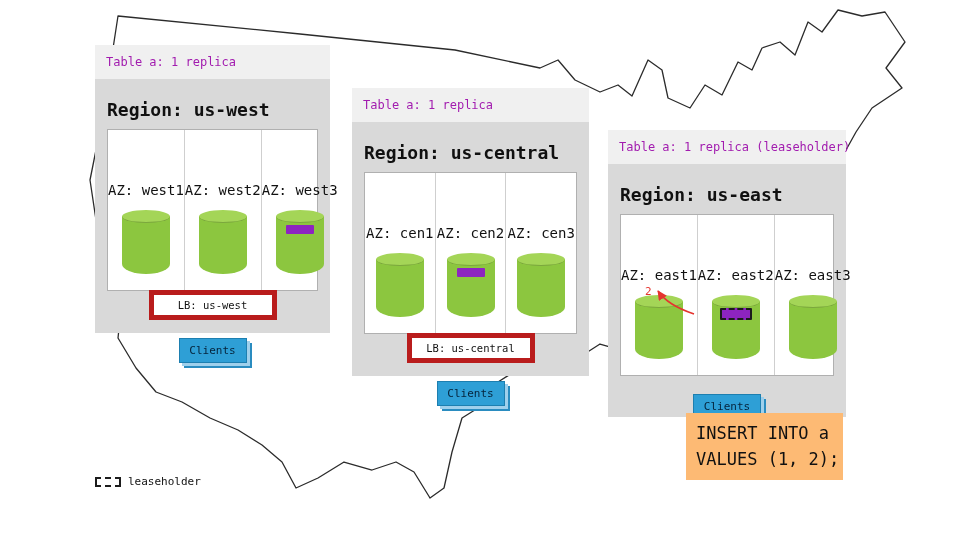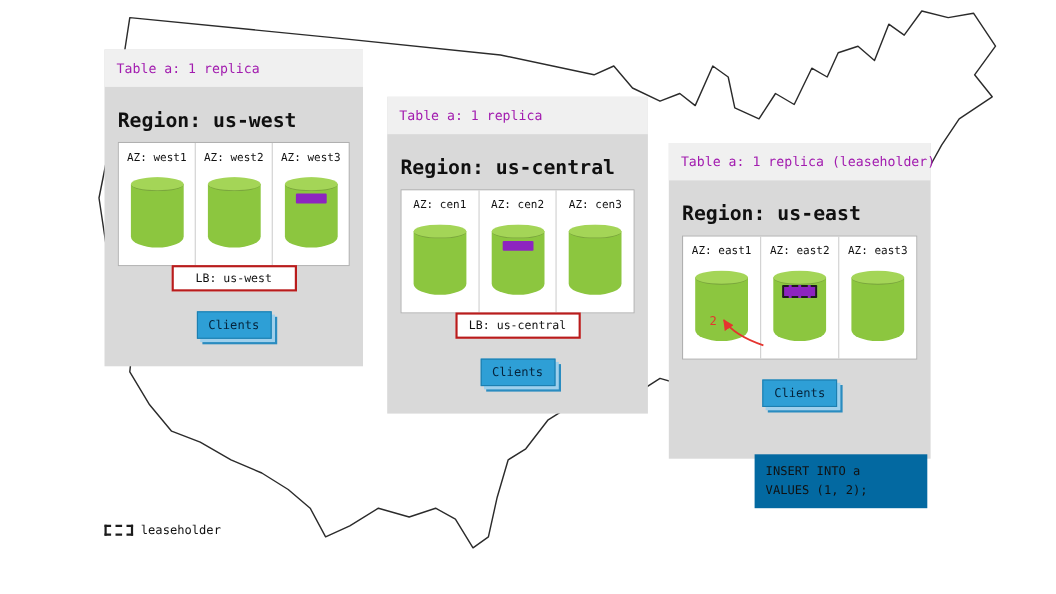--- a/index.html
+++ b/index.html
@@ -14,21 +14,21 @@
 
   .panel { position:absolute; background:#d9d9d9; z-index:2; }
   .panel-header {
     background:#f0f0f0; padding:10px 11px; font-size:12px; color:#a21caf;
     white-space:nowrap;
   }
   .region-title { padding:20px 12px 9px; font-size:18px; font-weight:bold; color:#101010; }
   .az-box { margin:0 12px; background:#fff; border:1px solid #b0b0b0; display:flex; }
   .az-col { flex:1 1 0; text-align:center; padding:8px 0 16px; border-right:1px solid #cfcfcf; }
   .az-col:last-child { border-right:none; }
-  .az-label { font-size:10px; margin-bottom:12px; white-space:nowrap; }
+  .az-label { font-size:14px; margin-bottom:12px; white-space:nowrap;margin-top:44px; }
 
   .cylinder { position:relative; width:48px; height:64px; margin:0 auto; }
   .cyl-body {
     position:absolute; left:0; right:0; top:6px; bottom:0;
     background:#8cc63f;
     border-radius:0 0 24px 24px / 0 0 10px 10px;
   }
   .cyl-top {
     position:absolute; left:0; right:0; top:0; height:13px;
     background:#a4d557; border-radius:50%;
@@ -38,38 +38,38 @@
   .patch {
     position:absolute; left:10px; right:10px; top:15px; height:9px;
     background:#8d24c0; border-radius:1px; z-index:3;
   }
   .patch.leaseholder {
     left:8px; right:8px; top:13px; height:12px;
     border:2px dashed #1c1c1c;
   }
 
   .lb-box {
-    width:114px; margin:-1px auto 0; background:#fff; border:2px solid #b91c1c;
+    width:128px; margin:-1px auto 0; background:#fff; border:5px solid #b91c1c;
     font-size:10.5px; text-align:center; padding:4px 0; position:relative; z-index:2;
     white-space:nowrap;
   }
   .clients-btn {
     width:68px; margin:18px auto 0; text-align:center; padding:5px 0;
     font-size:11px; color:#05233b;
     background:#2e9fd6; border:1px solid #1d7fb0;
     box-shadow: 3px 3px 0 #9fd0ec, 5px 5px 0 #2a8cc0;
     position:relative; z-index:2;
   }
 
   .annot-svg { position:absolute; left:0; top:0; width:100%; height:100%; pointer-events:none; z-index:4; }
   .annot-step { position:absolute; left:37px; top:155px; color:#e5342f; font-size:11px; z-index:5; }
 
   .insert-box {
     position:absolute; left:686px; top:413px; width:157px; min-height:46px;
-    background:#0369a1; padding:8px 10px; font-size:11px; line-height:1.5;
+    background:#fdba74; padding:8px 10px; font-size:17px; line-height:1.5;
     z-index:3; white-space:nowrap;
   }
 
   .legend { position:absolute; left:95px; top:450px; display:flex; align-items:center; z-index:2;margin-top:25px; }
   .legend-swatch { width:26px; height:10px; border:2px dashed #1c1c1c; background:#fff; margin-right:7px; }
   .legend-label { font-size:11px; }
 </style>
 </head>
 <body>
 

